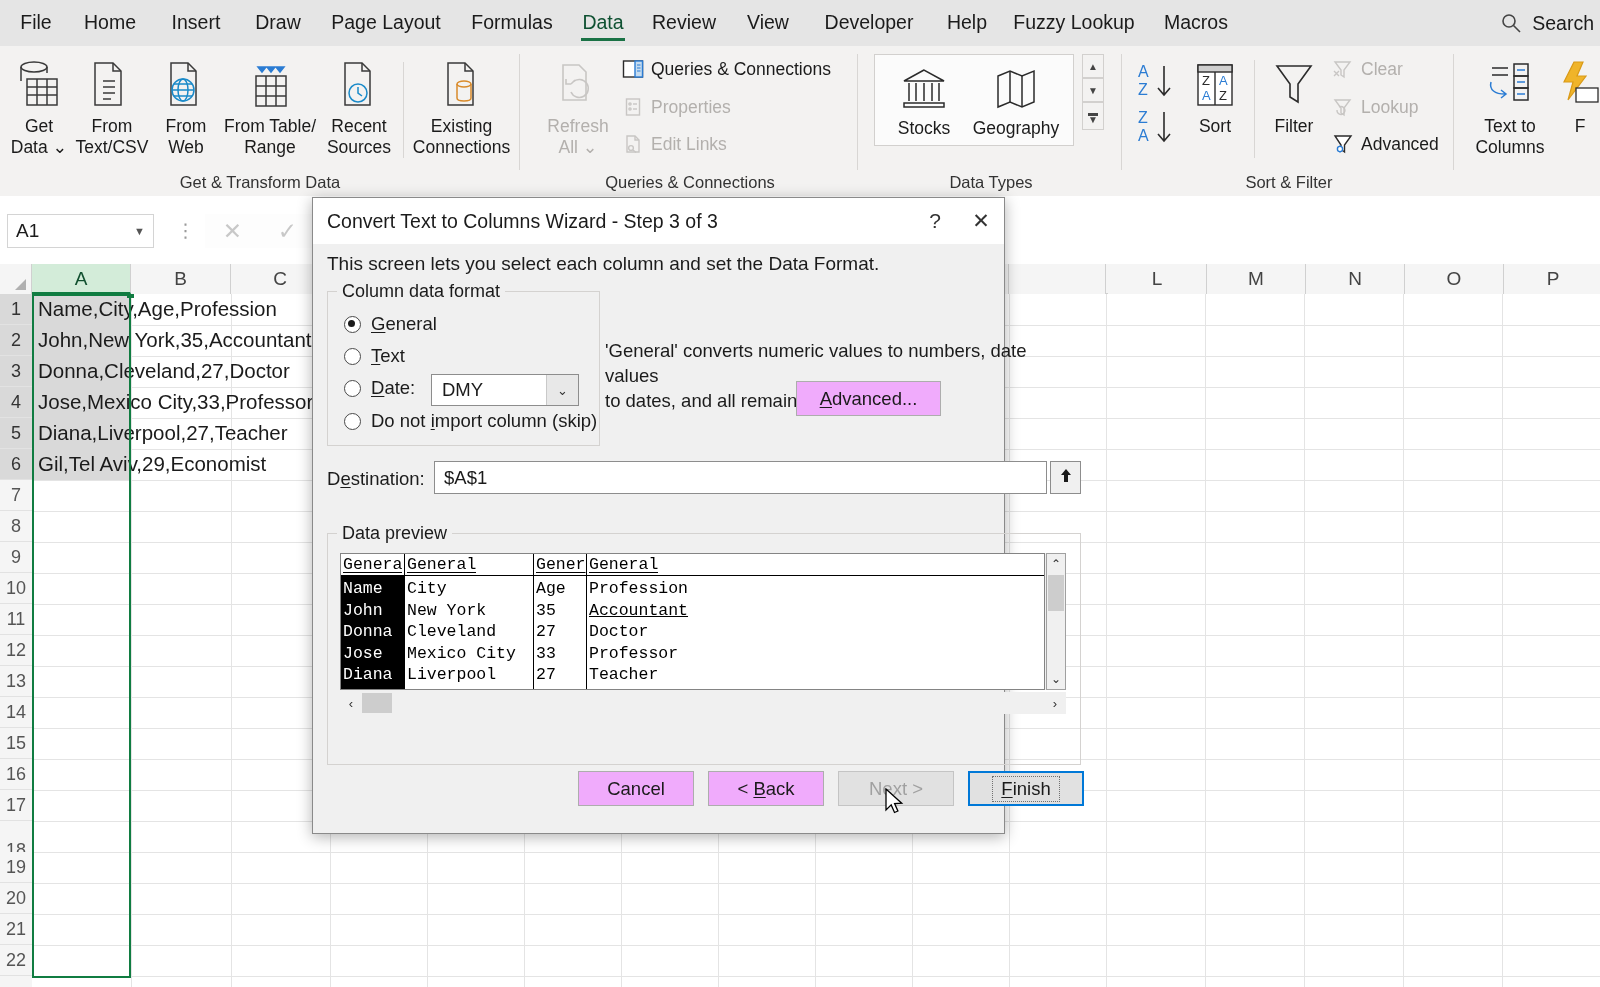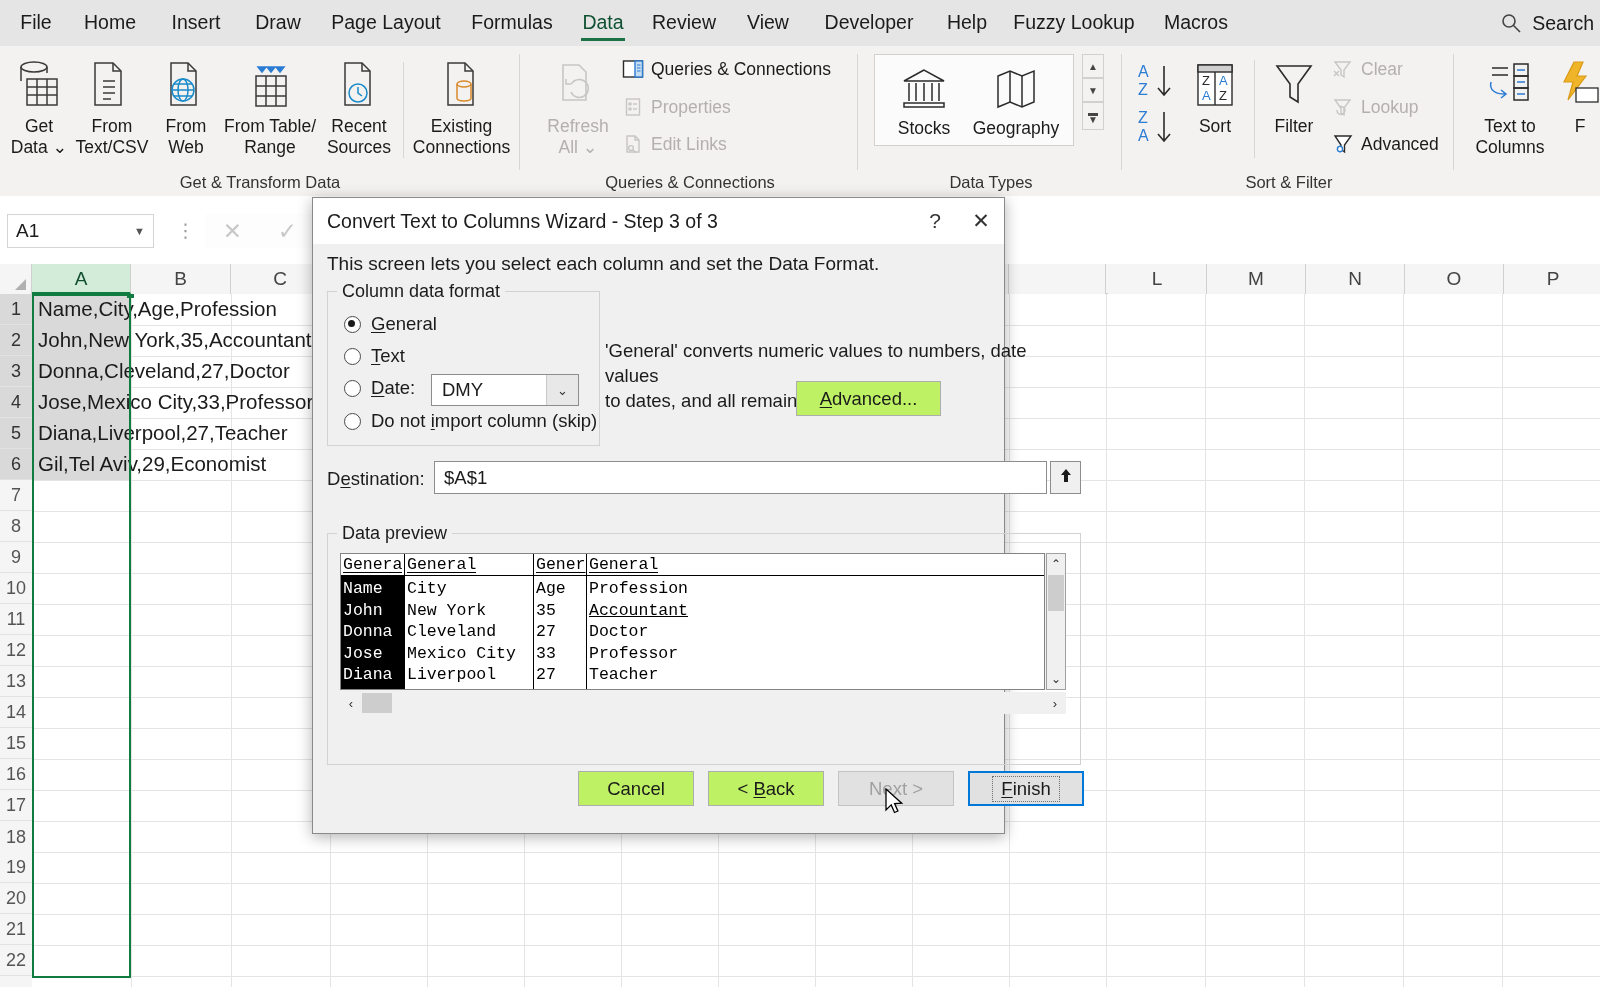--- a/index.html
+++ b/index.html
@@ -104,21 +104,21 @@
   .radio .dot {
     width:17px; height:17px; border:1.6px solid #4a4a4a; border-radius:50%;
     background:#fff; position:relative; flex:none;
   }
   .radio.on .dot:after {
     content:""; position:absolute; left:3.4px; top:3.4px; width:7px; height:7px; border-radius:50%; background:#1b1b1b;
   }
   u { text-decoration-thickness:1px; text-underline-offset:2px;}
 
   .wbtn {
-    position:absolute; background:#bef264; border:1px solid #adadad;
+    position:absolute; background:#f0abfc; border:1px solid #adadad;
     font-size:18.5px; color:#1b1b1b; display:flex; align-items:center; justify-content:center;
   }
   .wbtn.dim { color:#a0a0a0; background:#e1e1e1; border-color:#c4c4c4; }
   .wbtn.focus { border:2px solid #0078d7; background:#e1e1e1; }
   .wbtn.focus .inner { border:1px dotted #707070; padding:1px 8px; }
 
   #dmy {
     position:absolute; background:#fff; border:1px solid #8d8d8d;
     display:flex; align-items:center; font-size:18.5px; color:#1b1b1b; padding-left:10px;
   }
@@ -494,21 +494,21 @@
       <div class="rowcell" style="top: 217px;">8</div>
       <div class="rowcell" style="top: 248px;">9</div>
       <div class="rowcell" style="top: 279px;">10</div>
       <div class="rowcell" style="top: 310px;">11</div>
       <div class="rowcell" style="top: 341px;">12</div>
       <div class="rowcell" style="top: 372px;">13</div>
       <div class="rowcell" style="top: 403px;">14</div>
       <div class="rowcell" style="top: 434px;">15</div>
       <div class="rowcell" style="top: 465px;">16</div>
       <div class="rowcell" style="top: 496px;">17</div>
-      <div class="rowcell" style="top: 528px;">18</div>
+      <div class="rowcell" style="top: 541px;">18</div>
       <div class="rowcell" style="top: 558px;">19</div>
       <div class="rowcell" style="top: 589px;">20</div>
       <div class="rowcell" style="top: 620px;">21</div>
       <div class="rowcell" style="top: 651px;">22</div>
     </div>
   <div id="cells">
       <div style="position: absolute; left: 32px; right: 0px; top: 61px; height: 1px; background: rgb(228, 228, 228);"></div>
       <div style="position: absolute; left: 32px; right: 0px; top: 92px; height: 1px; background: rgb(228, 228, 228);"></div>
       <div style="position: absolute; left: 32px; right: 0px; top: 123px; height: 1px; background: rgb(228, 228, 228);"></div>
       <div style="position: absolute; left: 32px; right: 0px; top: 154px; height: 1px; background: rgb(228, 228, 228);"></div>

